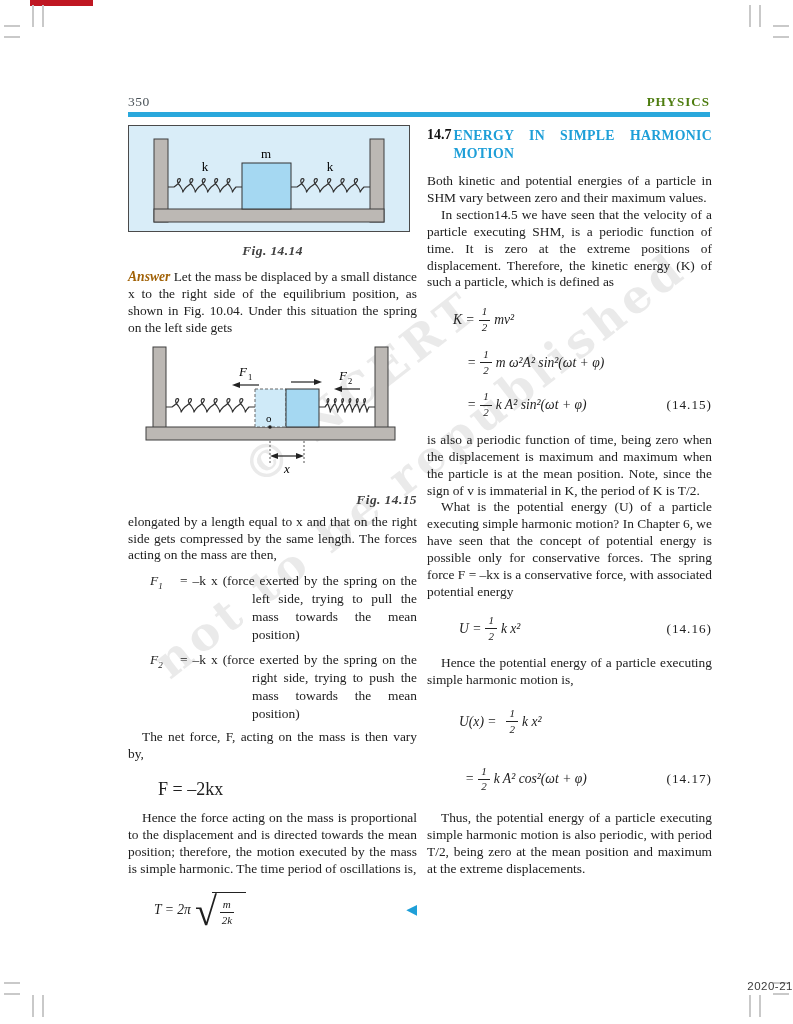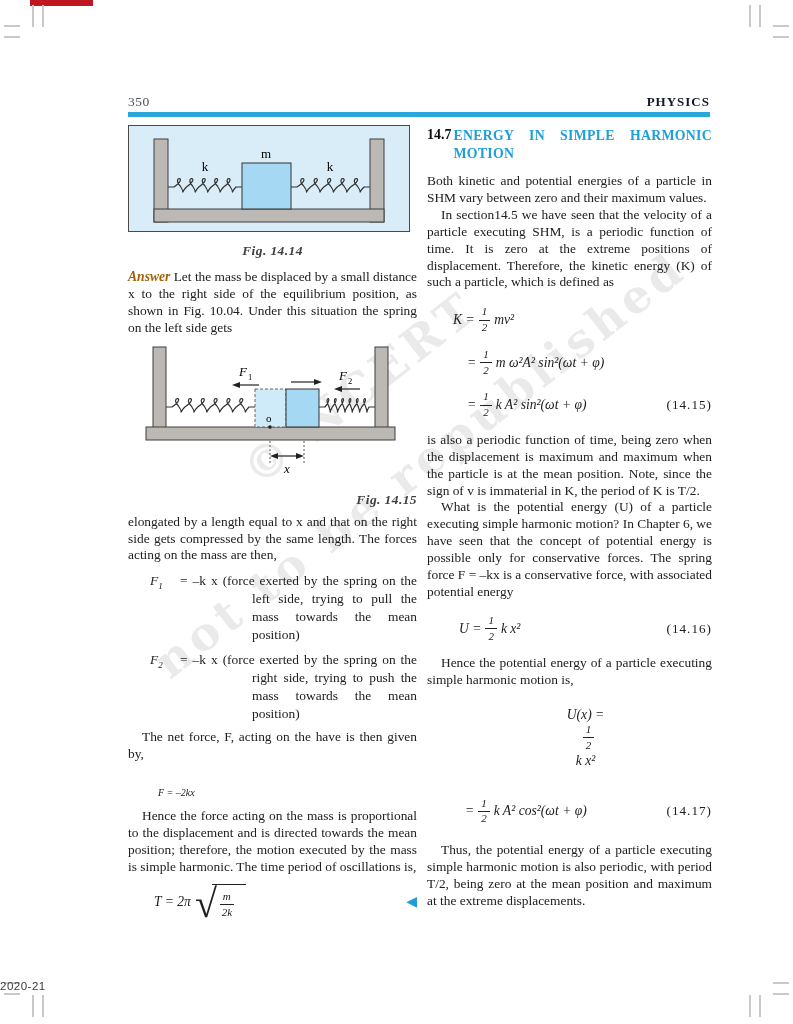--- a/index.html
+++ b/index.html
@@ -16,21 +16,21 @@
   
   .watermark { position:absolute; left:60px; top:330px; width:660px;
                transform:rotate(-38deg); color:rgba(80,80,80,0.12);
                font:700 46px "DejaVu Serif", serif; text-align:center;
                letter-spacing:5px; line-height:2.1; pointer-events:none; }
 
   
   .header { position:absolute; left:128px; top:94px; width:582px; }
   .header-row { display:flex; justify-content:space-between; align-items:flex-end; }
   .pagenum { font:400 13.5px "Liberation Serif", serif; color:#4a5258; letter-spacing:0.5px; }
-  .subject { font:700 13px "Liberation Serif", serif; color:#0f172a; letter-spacing:1px; }
+  .subject { font:700 13px "Liberation Serif", serif; color:#4d7c0f; letter-spacing:1px; }
   .bluebar { margin-top:2px; height:5px; background:#2aa8dc; }
 
   
   .col-left  { position:absolute; left:128px; top:125px; width:289px; }
   .col-right { position:absolute; left:427px; top:127px; width:285px; }
 
   p.body { font-size:13.4px; line-height:16.9px; text-align:justify; color:#202020; }
   p.indent { text-indent:14px; }
 
   
@@ -52,36 +52,36 @@
   .f-rel { }
 
   
   .eqrow { display:flex; align-items:center; font-size:13.6px; }
   .eq-it { font-style:italic; }
   .frac { display:inline-flex; flex-direction:column; align-items:center;
           font-size:11px; line-height:1.25; margin:0 4px; font-style:italic; }
   .frac .num { border-bottom:1.2px solid #222; padding:0 3px 0.5px; }
   .frac .den { padding-top:0.5px; }
   .eq-num { margin-left:auto; font-size:13.2px; letter-spacing:1px; }
-  .eq-simple { margin:24px 0 0 30px; font-style:italic; font-size:10px; }
+  .eq-simple { margin:16px 0 0 30px; font-size:18px; }
 
   
   .sqrtwrap { display:inline-flex; align-items:center; margin-left:4px; }
   .radsign { font-size:40px; font-weight:400; line-height:0.8; font-style:normal;
              transform:translateY(2px); margin-right:-5px; }
   .radicand { border-top:1.5px solid #222; padding:3px 8px 0 4px; }
   .endmark { margin-left:auto; color:#1e9fd8; font-size:14px; line-height:1; }
 
   
   .sec-head { display:flex; gap:2px; }
   .sec-num { font:700 14px "Liberation Serif", serif; color:#111; flex:none; }
   .sec-title { font:700 13.8px "Liberation Serif", serif; color:#1e9fd8;
                letter-spacing:0.3px; word-spacing:3px; line-height:18px; text-align:justify; }
 
-  .footer { position:absolute; left:0; top:980px; width:793px; text-align:left;
+  .footer { position:absolute; left:0; top:980px; width:793px; text-align:right;
             font:400 11.5px "Liberation Sans", sans-serif; color:#3a3a3a; letter-spacing:0.5px; }
 </style>
 </head>
 <body>
 
 <div class="page">
 
   <div class="redtab"></div>
 
   <div class="crop">
@@ -177,26 +177,26 @@
 
     <div class="force-row">
       <span class="f-sym"><span>F</span><sub>1</sub></span>
       <div class="f-body"><span class="f-rel">= –k x </span><span>(force exerted by the spring on the left side, trying to pull the mass towards the mean position)</span></div>
     </div>
     <div class="force-row" style="margin-top:7px;">
       <span class="f-sym"><span>F</span><sub>2</sub></span>
       <div class="f-body"><span class="f-rel">= –k x </span><span>(force exerted by the spring on the right side, trying to push the mass towards the mean position)</span></div>
     </div>
 
-    <p class="body indent" style="margin-top:6px;">The net force, F, acting on the have is then given by,</p>
+    <p class="body indent" style="margin-top:6px;">The net force, F, acting on the mass is then vary by,</p>
     <div class="eq-simple">F  = –2kx</div>
 
     <p class="body indent" style="margin-top:10px;">Hence the force acting on the mass is proportional to the displacement and is directed towards the mean position; therefore, the motion executed by the mass is simple harmonic. The time period of oscillations is,</p>
 
-    <div class="eqrow" style="margin-top:8px; padding-left:26px;">
+    <div class="eqrow" style="margin-top:14px; padding-left:26px;">
       <span class="eq-it">T = 2π</span>
       <span class="sqrtwrap">
           <span class="radsign">√</span>
           <span class="radicand"><span class="frac">
               <span class="num">m</span>
               <span class="den">2k</span>
             </span></span>
         </span>
       <span class="endmark">◀</span>
     </div>
@@ -246,21 +246,21 @@
       <span class="frac">
           <span class="num">1</span>
           <span class="den">2</span>
         </span>
       <span class="eq-it">k x²</span>
       <span class="eq-num">(14.16)</span>
     </div>
 
     <p class="body indent" style="margin-top:12px;">Hence the potential energy of a particle executing simple harmonic motion is,</p>
 
-    <div class="eqrow" style="margin-top:18px; padding-left:32px;flex-direction:column;">
+    <div class="eqrow" style="margin-top:18px; padding-left:32px;">
       <span class="eq-it">U(x)  =</span>
       <span class="frac" style="margin-left:10px;">
           <span class="num">1</span>
           <span class="den">2</span>
         </span>
       <span class="eq-it">k x²</span>
     </div>
     <div class="eqrow" style="margin-top:28px; padding-left:38px;">
       <span class="eq-it">=</span>
       <span class="frac">

